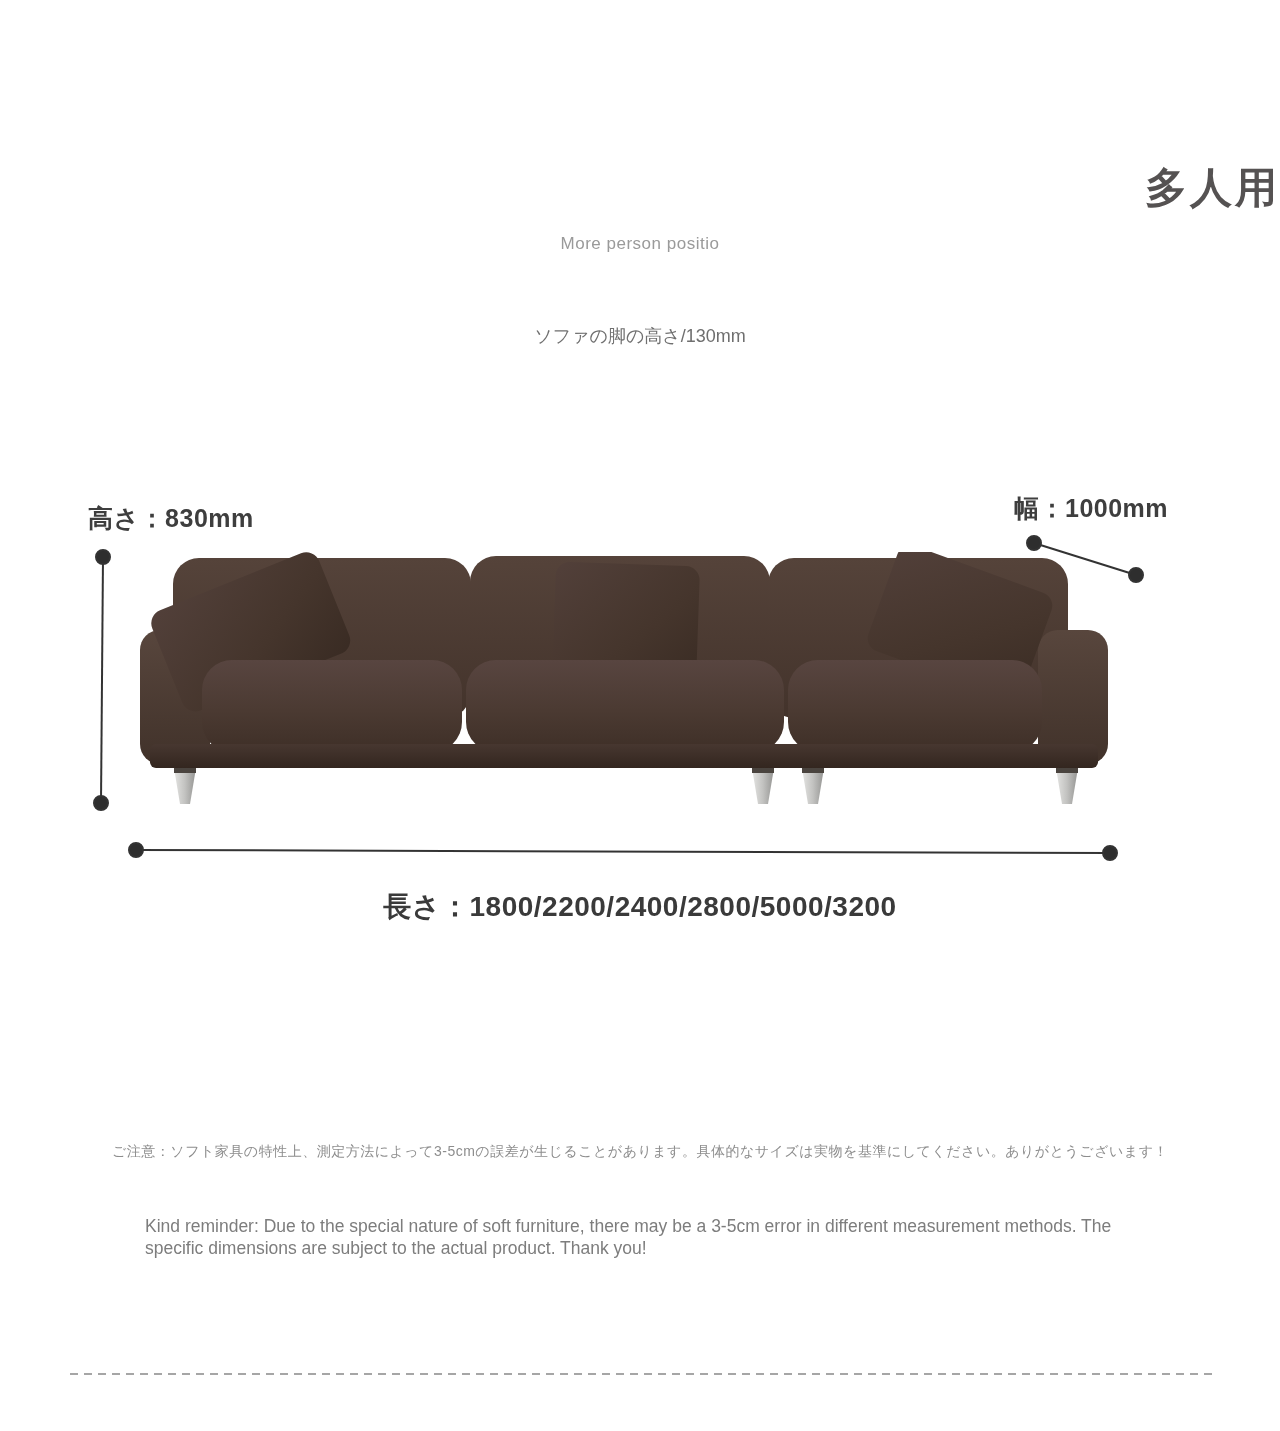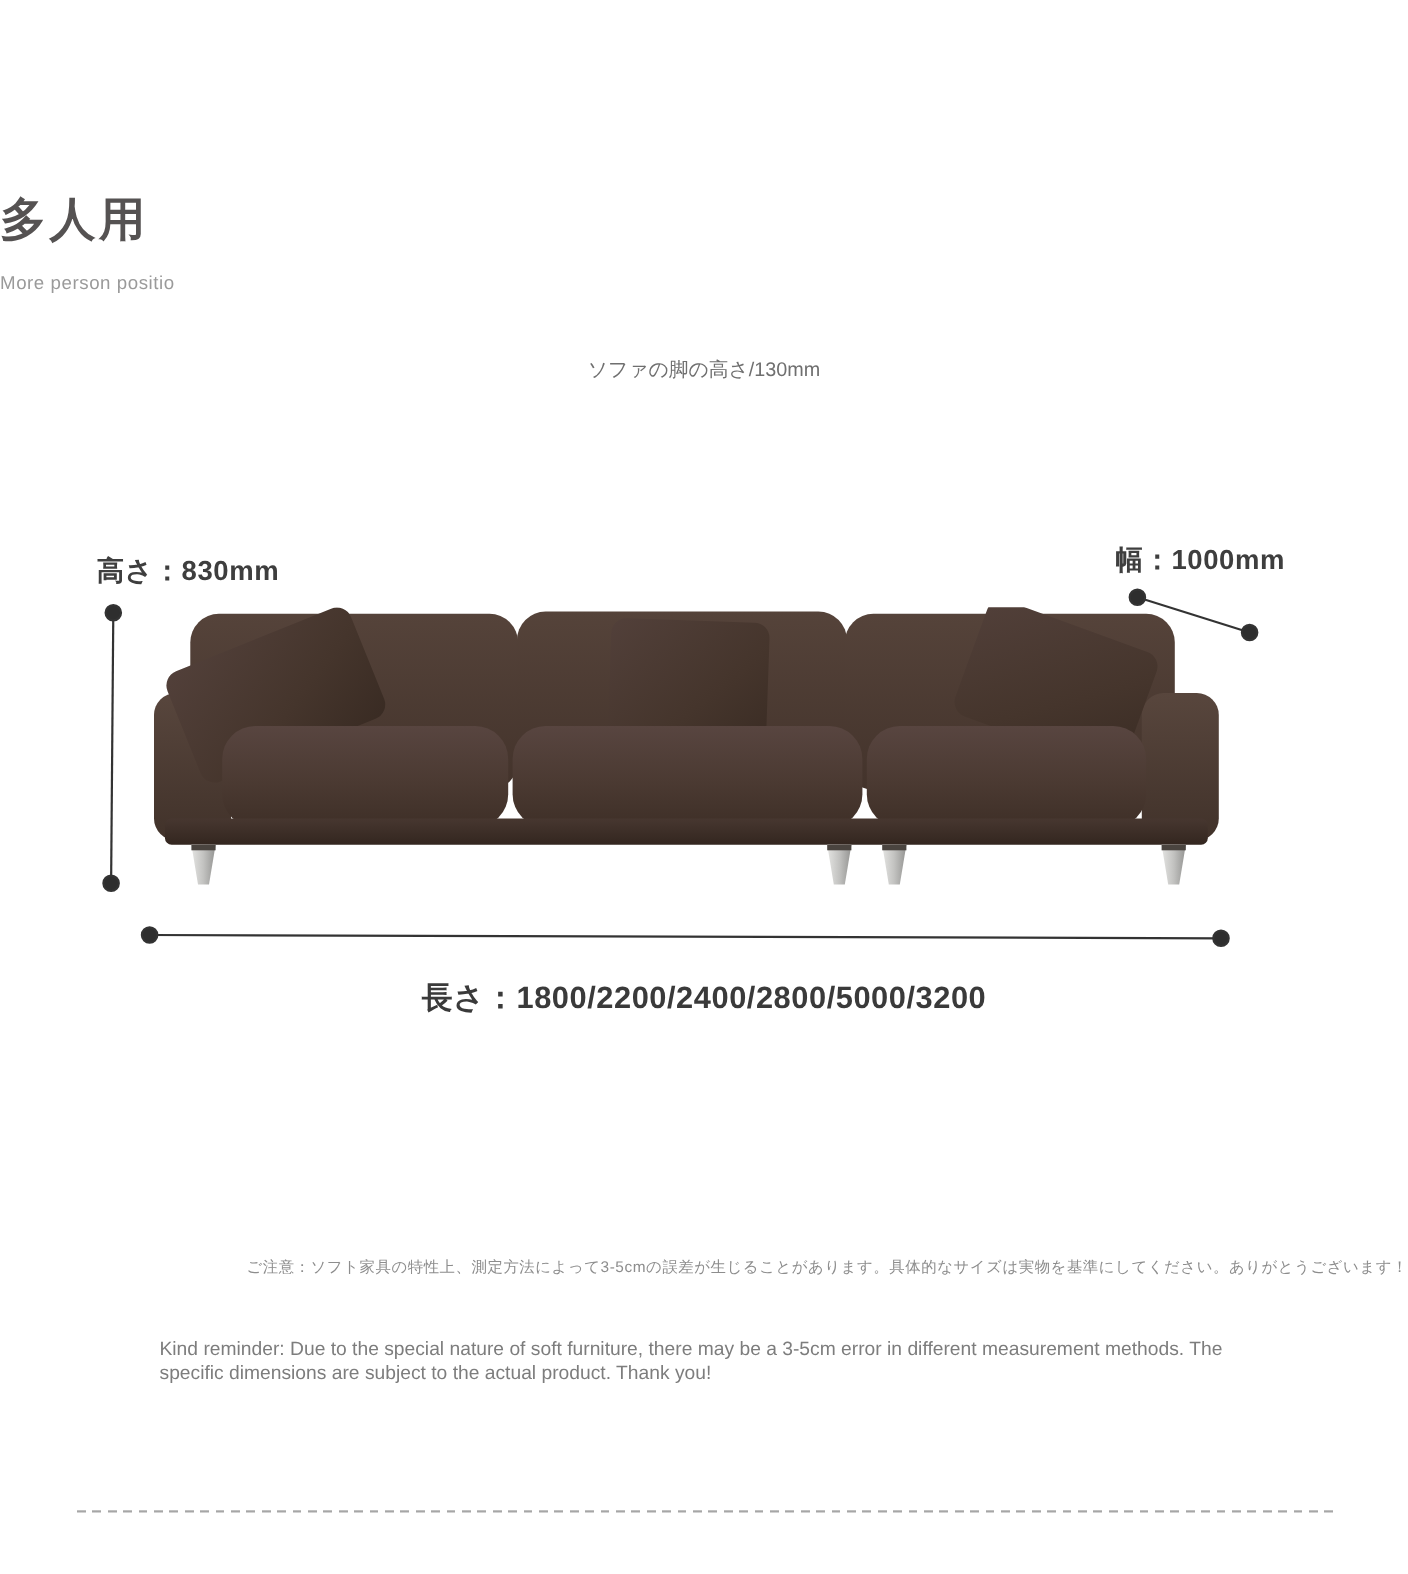--- a/index.html
+++ b/index.html
@@ -5,27 +5,28 @@
   * { margin:0; padding:0; box-sizing:border-box; }
   html,body { background:#ffffff; }
   .page {
     position:relative;
     width:1280px; height:1431px;
     background:#ffffff;
     font-family:"Liberation Sans", sans-serif;
     overflow:hidden;
   }
   .title {
-    position:absolute; top:172px; left:0; width:100%;
-    text-align:left;
+    position:absolute; top:160px; left:0; width:100%;
+    text-align:right;
     font-size:42px; font-weight:700; color:#555252;
     letter-spacing:3px;
   }
   .subtitle {
-    position:absolute; top:248px; left:0; width:100%;
+    position:absolute; top:234px; left:0; width:100%;
+    text-align:center;
     font-size:17px; font-weight:400; color:#9a9a9a;
     letter-spacing:0.5px;
   }
   .leg-height-label {
     position:absolute; top:324px; left:0; width:100%;
     text-align:center;
     font-size:18px; font-weight:400; color:#6f6f6f;
   }
   .sofa-svg {
     position:absolute; left:138px; top:552px;
@@ -45,21 +46,21 @@
   .dim-label.height { left:88px; top:502px; }
   .dim-label.width  { left:1014px; top:492px; }
   .length-label {
     position:absolute; top:888px; left:0; width:100%;
     text-align:center; z-index:3;
     font-size:28px; font-weight:700; color:#3a3a3a;
     letter-spacing:0.5px;
   }
   .note-jp {
     position:absolute; top:1143px; left:0; width:100%;
-    text-align:right;
+    text-align:center;
     font-size:14px; color:#8d8d8d; letter-spacing:0.5px;
   }
   .note-en {
     position:absolute; top:1215px; left:50%;
     transform:translateX(-50%);
     width:990px; text-align:left;
     font-size:17.5px; line-height:22px; color:#7d7d7d;
   }
   .dashed-divider {
     position:absolute; top:1373px; left:70px;

